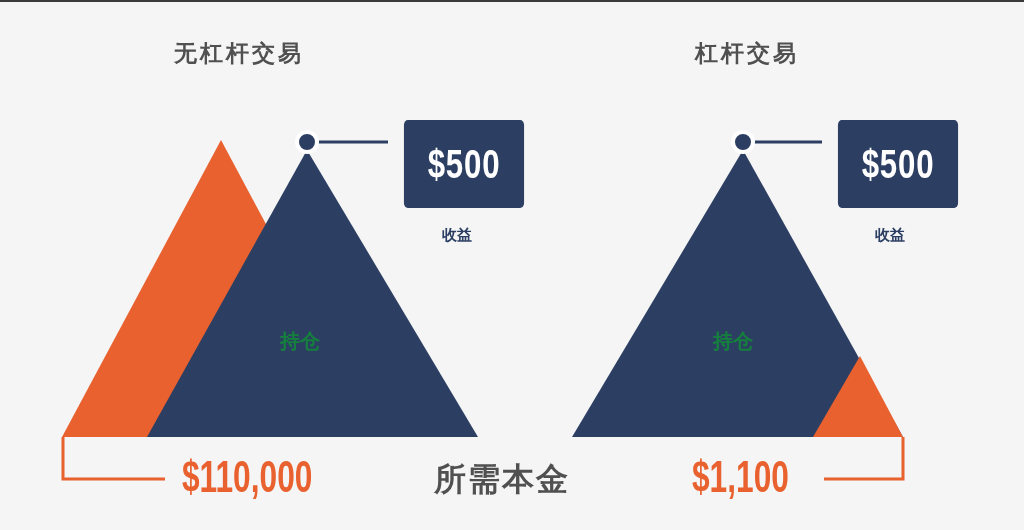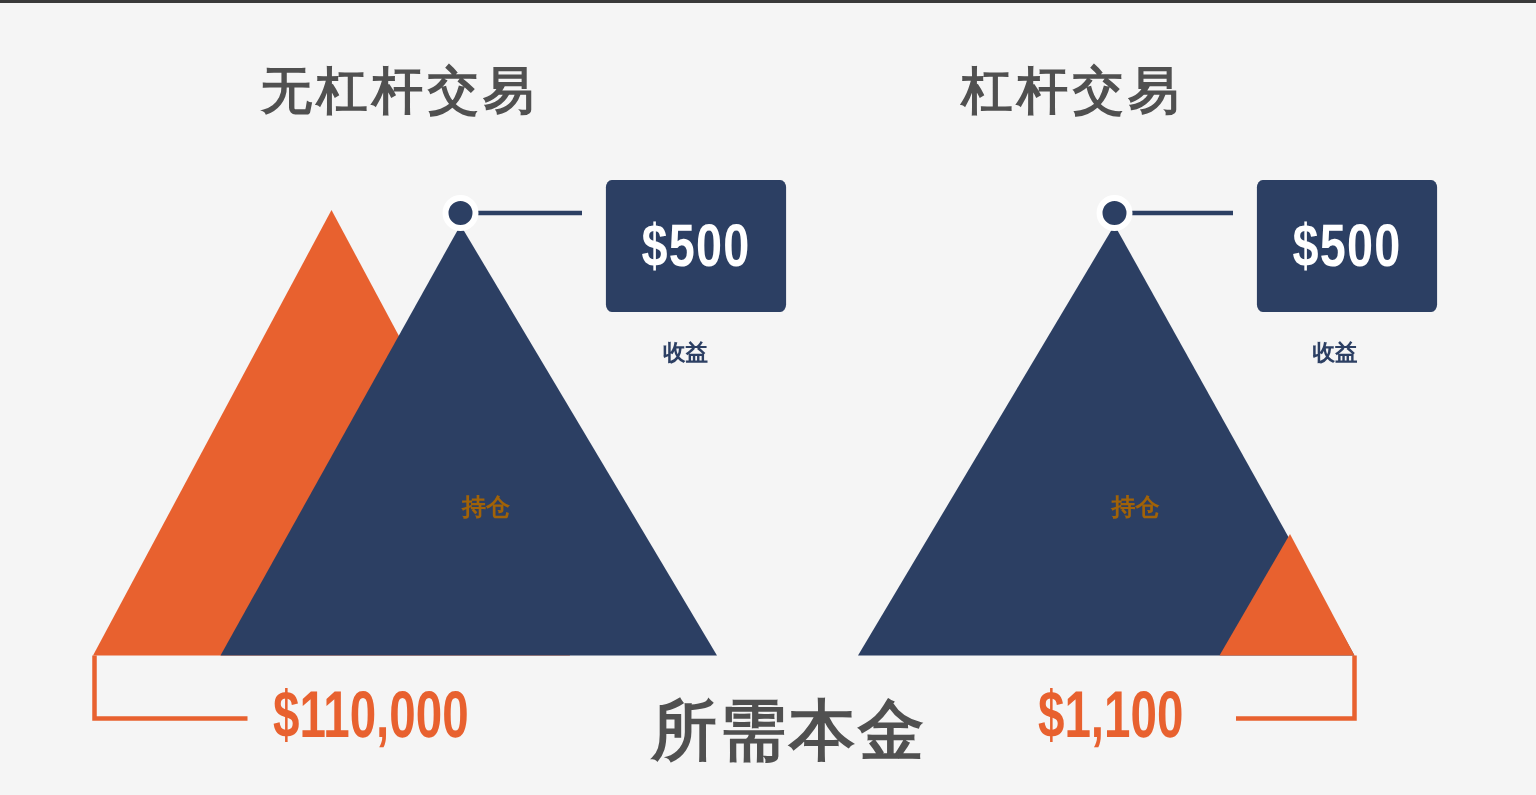--- a/index.html
+++ b/index.html
@@ -5,54 +5,54 @@
     html, body { margin: 0; padding: 0; }
     body {
       width: 1024px; height: 530px; overflow: hidden;
       background: #f5f5f5;
       font-family: "DejaVu Sans", sans-serif;
       position: relative;
     }
     .top-border { position: absolute; left: 0; top: 0; width: 1024px; height: 2px; background: #3a3a3a; }
     .stage { position: absolute; left: 0; top: 0; width: 1024px; height: 530px; }
     .title {
-      position: absolute; top: 38px; font-size: 34px; font-weight: bold;
+      position: absolute; top: 38px; font-size: 23px; font-weight: bold;
       color: #505050; letter-spacing: 3px; white-space: nowrap;
     }
     .title-left { left: 174px; }
-    .title-right { left: 641px; }
+    .title-right { left: 695px; }
     .profit-box {
       position: absolute; width: 154px; height: 88px; background: #2c3f63;
       border-radius: 5px; color: #ffffff; display: flex; align-items: center; justify-content: center;
       font-family: "Liberation Sans", sans-serif; font-weight: bold; font-size: 40px;
       transform: scaleX(0.78); transform-origin: center;
       letter-spacing: 1px;
     }
     .profit-box span { display: inline-block; }
     .profit-left { left: 387px; top: 120px; }
     .profit-right { left: 821px; top: 120px; }
     .profit-label {
       position: absolute; font-size: 15px; font-weight: bold; color: #2c3f63; white-space: nowrap;
     }
     .profit-label-left { left: 442px; top: 226px; }
     .profit-label-right { left: 875px; top: 226px; }
     .position-label {
-      position: absolute; font-size: 16px; font-weight: bold; color: #a16207; white-space: nowrap; margin-left: 28px;
+      position: absolute; font-size: 20px; font-weight: bold; color: #15803d; white-space: nowrap;
     }
     .position-label-left { left: 280px; top: 328px; }
     .position-label-right { left: 713px; top: 328px; }
     .capital-amount {
       position: absolute; top: 452px; font-family: "Liberation Sans", sans-serif; font-weight: bold;
       font-size: 44px; color: #e8612f; white-space: nowrap;
       transform: scaleX(0.72); transform-origin: left center;
     }
     .capital-left { left: 182px; }
     .capital-right { left: 692px; }
     .capital-label {
-      position: absolute; left: 434px; top: 458px; font-size: 44px; font-weight: bold; color: #505050;
+      position: absolute; left: 434px; top: 458px; font-size: 32px; font-weight: bold; color: #505050;
       letter-spacing: 2px; white-space: nowrap;
     }
   </style>
 </head>
 <body>
 
 <div class="top-border"></div>
 
 <svg class="stage" width="1024" height="530" viewBox="0 0 1024 530" xmlns="http://www.w3.org/2000/svg">
 

